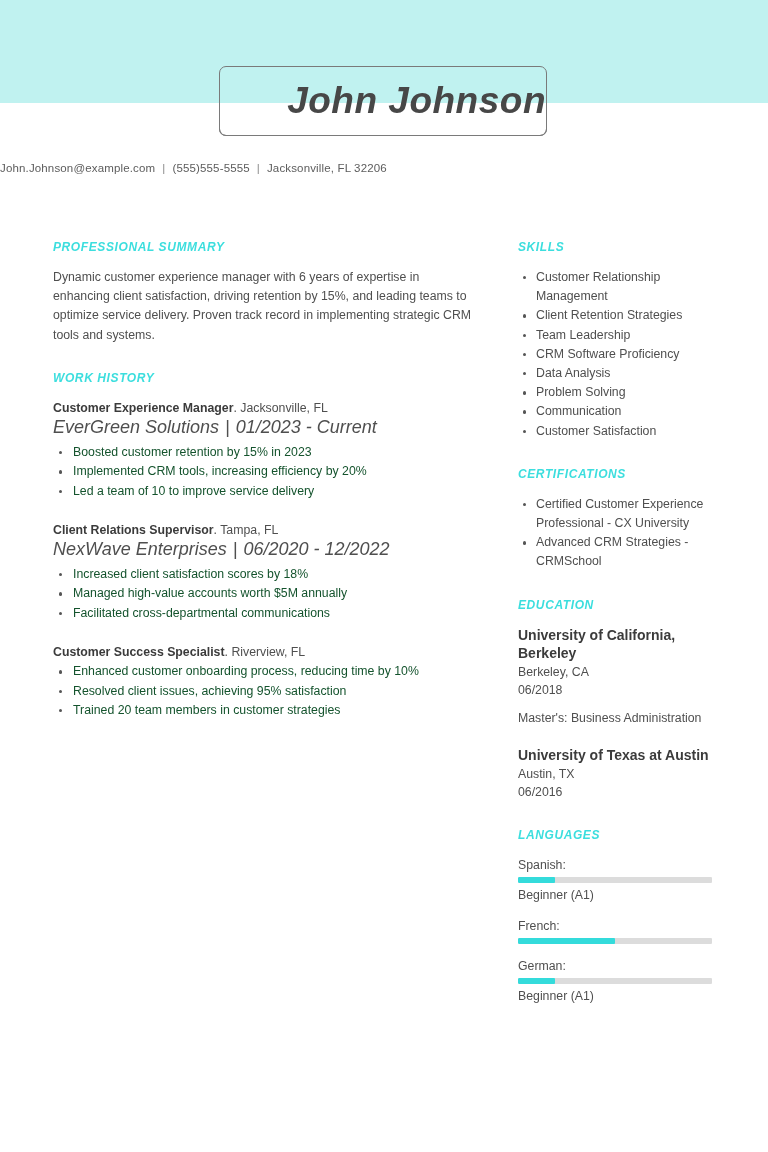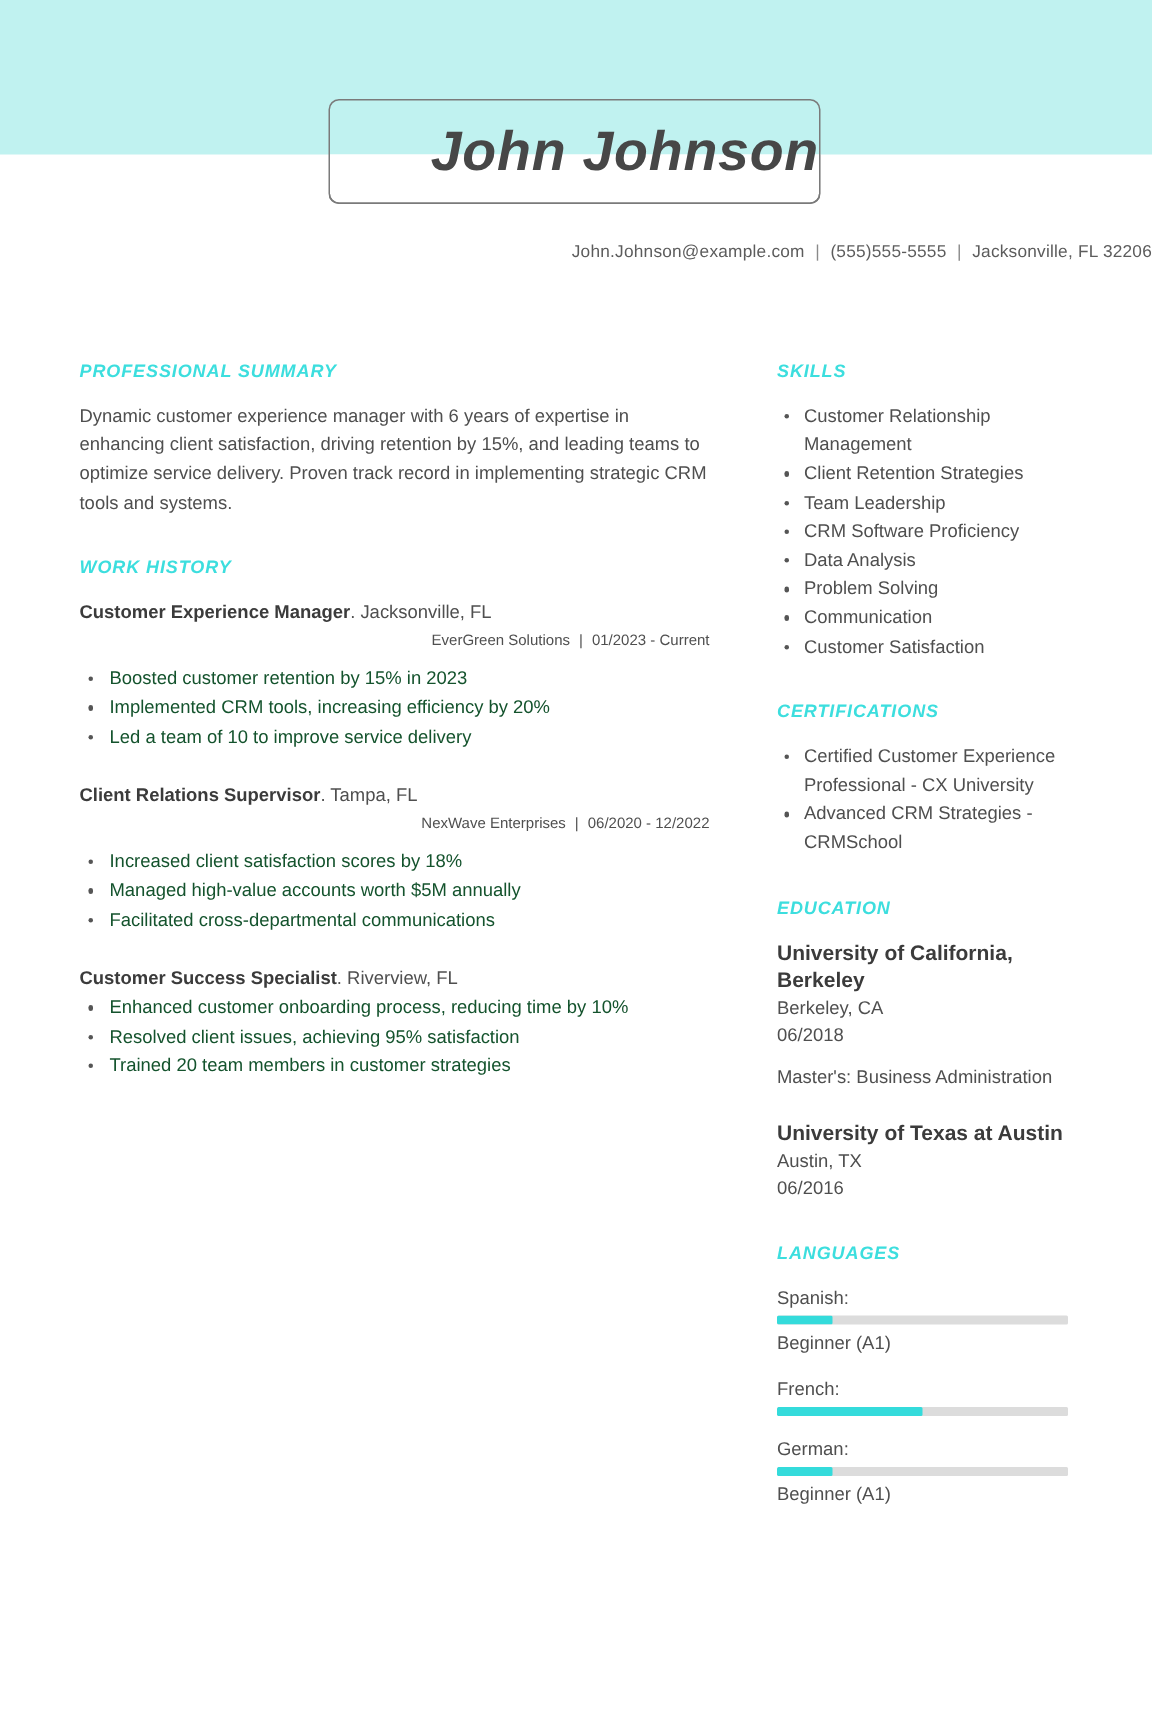--- a/index.html
+++ b/index.html
@@ -61,21 +61,21 @@
     font-weight: bold;
     color: #474747;
     letter-spacing: 0.5px;
     white-space: nowrap;
   }
   #contact-line {
     position: absolute;
     top: 162px;
     left: 0;
     width: 768px;
-    text-align: right;
+    text-align: left;
     font-size: 11.5px;
     color: #5c5c5c;
     letter-spacing: 0.15px;
   }
   .contact-sep {
     padding: 0 7px;
     color: #8a8a8a;
   }
 
   
@@ -120,25 +120,25 @@
   .job-title-line {
     font-size: 12.3px;
     color: #4f4f4f;
     line-height: 19px;
   }
   .job-title {
     font-weight: bold;
     color: #3b3b3b;
   }
   .job-meta-line {
-    font-size: 10px;
+    font-size: 18px;
+    font-style: italic;
     color: #4f4f4f;
     line-height: 19px;
     margin-bottom: 6px;
-    text-align: right;
   }
   .job-meta-sep { padding: 0 6px; }
 
   ul.bullets {
     list-style: none;
     margin: 0;
     padding: 0;
   }
   ul.bullets li {
     position: relative;

